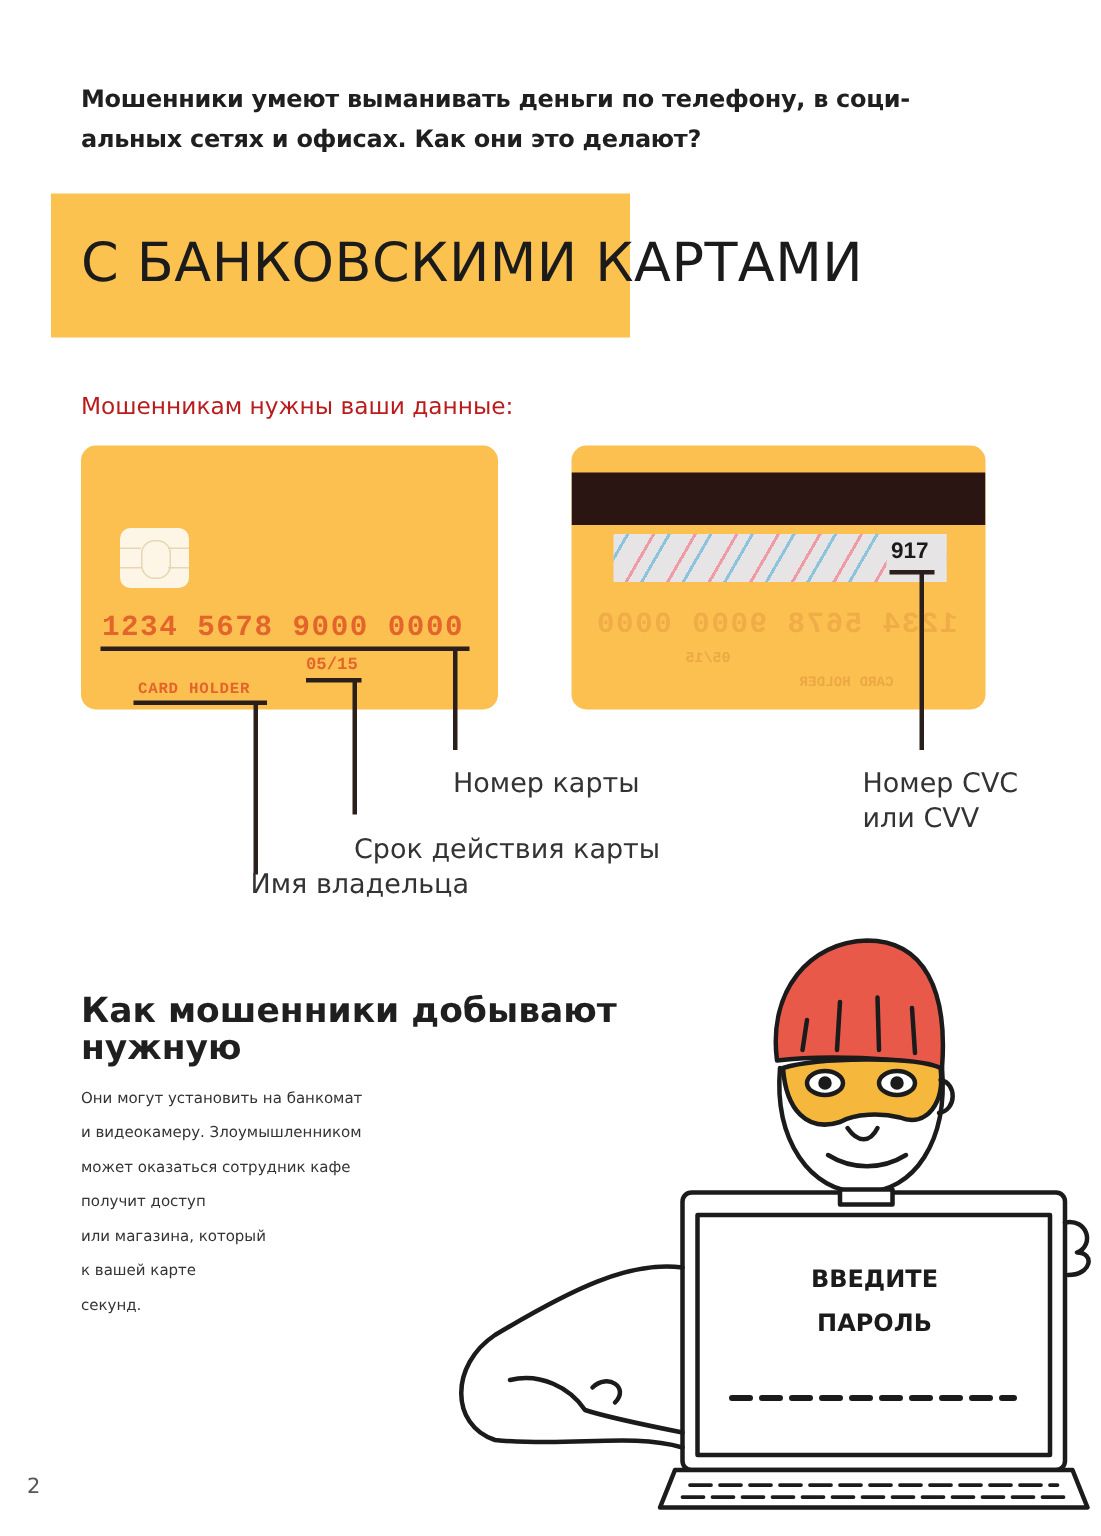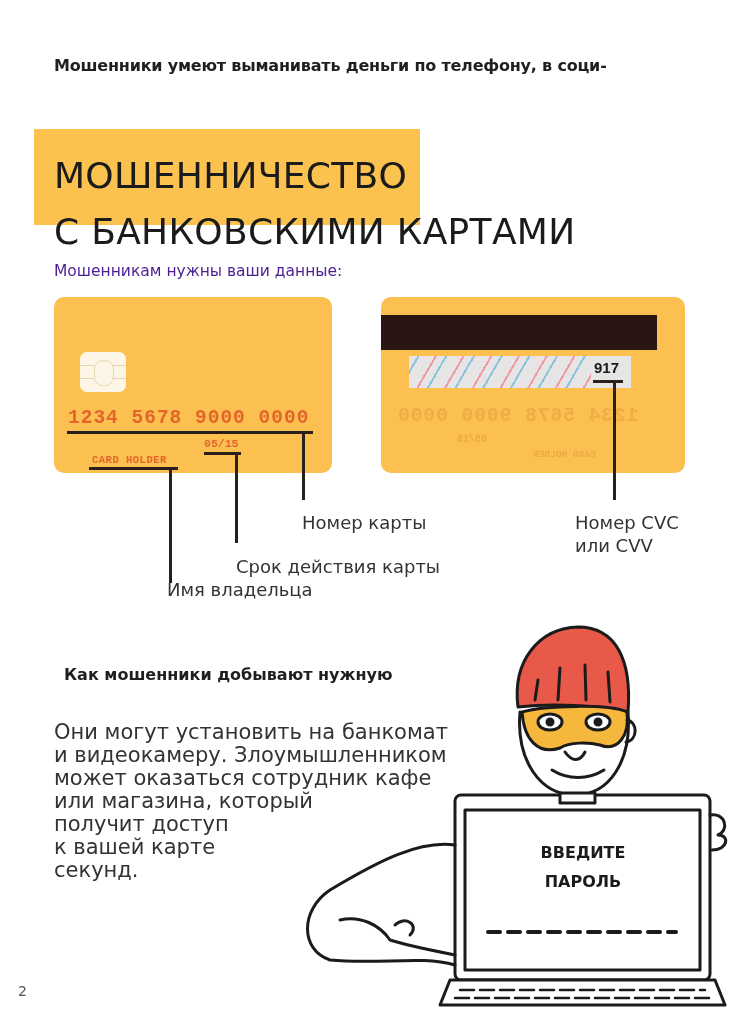--- a/index.html
+++ b/index.html
@@ -7,25 +7,25 @@
          font-family: "DejaVu Sans", sans-serif; color: #1d1d1b; }
   .abs { position: absolute; }
 
   .intro { left: 54px; top: 52px; width: 630px; font-size: 16px; font-weight: bold;
            line-height: 27px; color: #1f1f1f; letter-spacing: -0.2px; }
 
   .title-band { left: 34px; top: 129px; width: 386px; height: 96px; background: #fcc24f; }
   .title { left: 54px; top: 148px; font-size: 36px; line-height: 56px; color: #1b1b1b;
            letter-spacing: 0.3px; font-family: "DejaVu Sans", sans-serif; }
 
-  .subtitle { left: 54px; top: 262px; font-size: 15.5px; color: #4c1d95; }
+  .subtitle { left: 54px; top: 262px; font-size: 15.5px; color: #b91c1c; }
 
   .card { border-radius: 10px; background: #fbc04f; overflow: hidden; }
   .card-front { left: 54px; top: 297px; width: 278px; height: 176px; }
-  .card-back { left: 381px; top: 297px; width: 304px; height: 176px; }
+  .card-back { left: 381px; top: 297px; width: 276px; height: 176px; }
 
   .chip { left: 26px; top: 55px; width: 46px; height: 40px; background: #fdf6e6;
           border-radius: 7px; }
   .chip-line { position: absolute; background: #e6d7b2; }
 
   .card-num { left: 14px; top: 110px; font-family: "Liberation Mono", "DejaVu Sans Mono", monospace;
               font-weight: bold; font-size: 19.5px; color: #e4652c; letter-spacing: 1px; white-space: pre; }
   .card-exp { left: 150px; top: 140px; font-family: "Liberation Mono", monospace; font-weight: bold;
               font-size: 11.5px; color: #e4652c; }
   .card-holder { left: 38px; top: 157px; font-family: "Liberation Mono", monospace; font-weight: bold;
@@ -41,38 +41,38 @@
          font-weight: bold; color: #1a1a1a; }
   .ghost-num { left: 16px; top: 108px; font-family: "Liberation Mono", monospace; font-weight: bold;
                font-size: 19.5px; color: #f0ac46; letter-spacing: 1px; white-space: pre; transform: scaleX(-1); }
   .ghost-exp { left: 76px; top: 137px; font-family: "Liberation Mono", monospace; font-weight: bold;
                font-size: 10px; color: #eca845; transform: scaleX(-1); }
   .ghost-holder { left: 152px; top: 152px; font-family: "Liberation Mono", monospace; font-weight: bold;
                   font-size: 9.5px; color: #eca845; transform: scaleX(-1); }
 
   .label { font-size: 18px; color: #333; line-height: 23px; }
 
-  .h2 { left: 64px; top: 662px; width: 380px; font-size: 16px; font-weight: bold; line-height: 25px; color: #1f1f1f; }
-  .body-text { left: 54px; top: 721px; font-size: 21px; color: #333; line-height: 23px; }
+  .h2 { left: 54px; top: 662px; width: 380px; font-size: 23px; font-weight: bold; line-height: 25px; color: #1f1f1f; }
+  .body-text { left: 54px; top: 721px; font-size: 10px; color: #333; line-height: 23px; }
   .body-text div { white-space: nowrap; }
 
   .page-num { left: 18px; top: 983px; font-size: 14px; color: #555; }
 
   .illus { left: 240px; top: 620px; width: 494px; height: 404px; }
 </style>
 </head>
 <body>
 
 <div class="abs intro">
   <div>Мошенники умеют выманивать деньги по телефону, в соци-</div>
+  <div>альных сетях и офисах. Как они это делают?</div>
 </div>
 
 <div class="abs title-band"></div>
 <div class="abs title">
-  <div>МОШЕННИЧЕСТВО</div>
   <div>С БАНКОВСКИМИ КАРТАМИ</div>
 </div>
 
 <div class="abs subtitle">Мошенникам нужны ваши данные:</div>
 
 <div class="abs card card-front">
   <div class="abs chip">
     <div class="chip-line" style="left:0;top:13px;width:14px;height:1px"></div>
     <div class="chip-line" style="left:0;top:26px;width:14px;height:1px"></div>
     <div class="chip-line" style="right:0;top:13px;width:14px;height:1px"></div>
@@ -111,22 +111,22 @@
   <div>или CVV</div>
 </div>
 
 <div class="abs h2">
   <div>Как мошенники добывают нужную</div>
 </div>
 <div class="abs body-text">
   <div>Они могут установить на банкомат</div>
   <div>и видеокамеру. Злоумышленником</div>
   <div>может оказаться сотрудник кафе</div>
+  <div>получит доступ</div>
   <div>или магазина, который</div>
-  <div>получит доступ</div>
   <div>к вашей карте</div>
   <div>секунд.</div>
 </div>
 
 <svg class="abs illus" viewBox="240 620 494 404" width="494" height="404" xmlns="http://www.w3.org/2000/svg">
   <g fill="none" stroke="#1b1b1b" stroke-width="3" stroke-linecap="round" stroke-linejoin="round">
 
     <path d="M518 707 C512 660 540 628 578 627 C616 627 632 660 628 712 C600 705 550 703 518 707 Z" fill="#e8594a"></path>
     <path d="M538 680 L535 700 M560 668 L558 700 M585 665 L586 700 M608 672 L610 702"></path>
 

